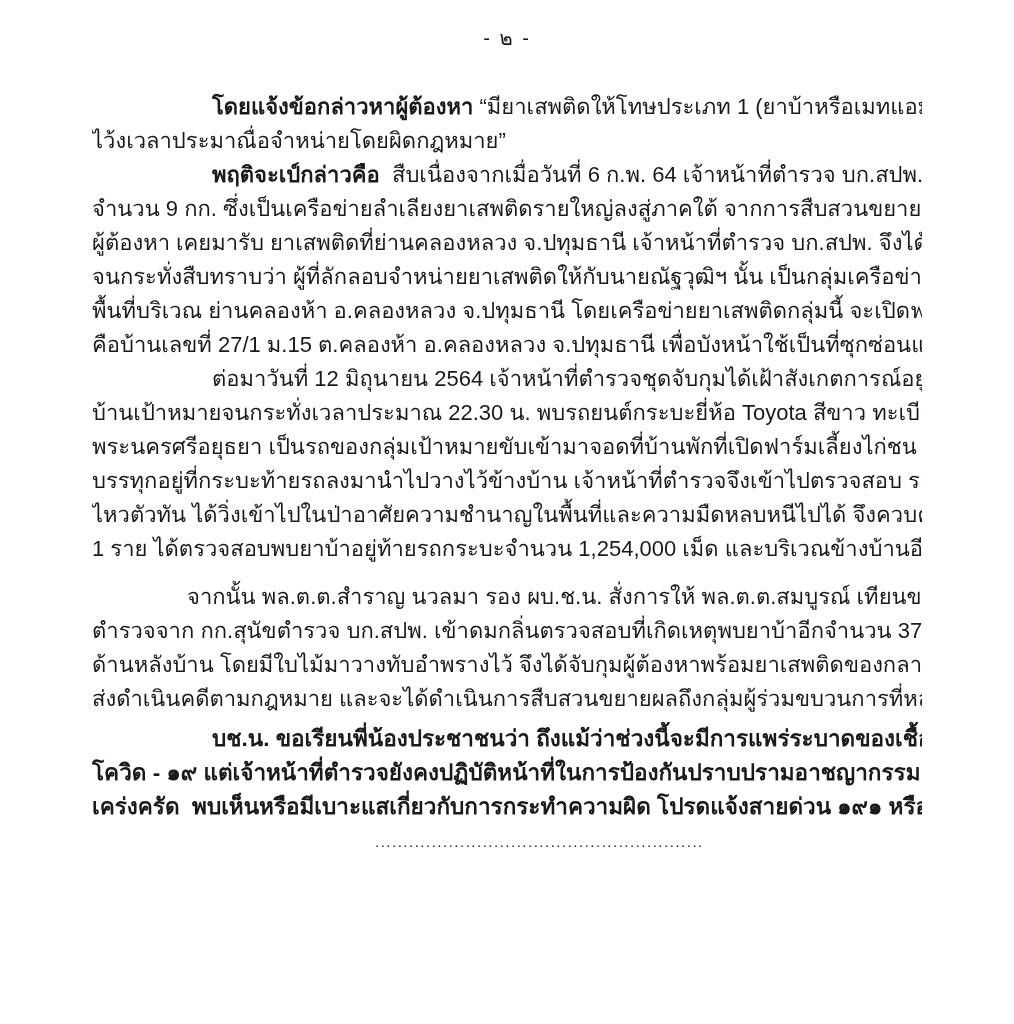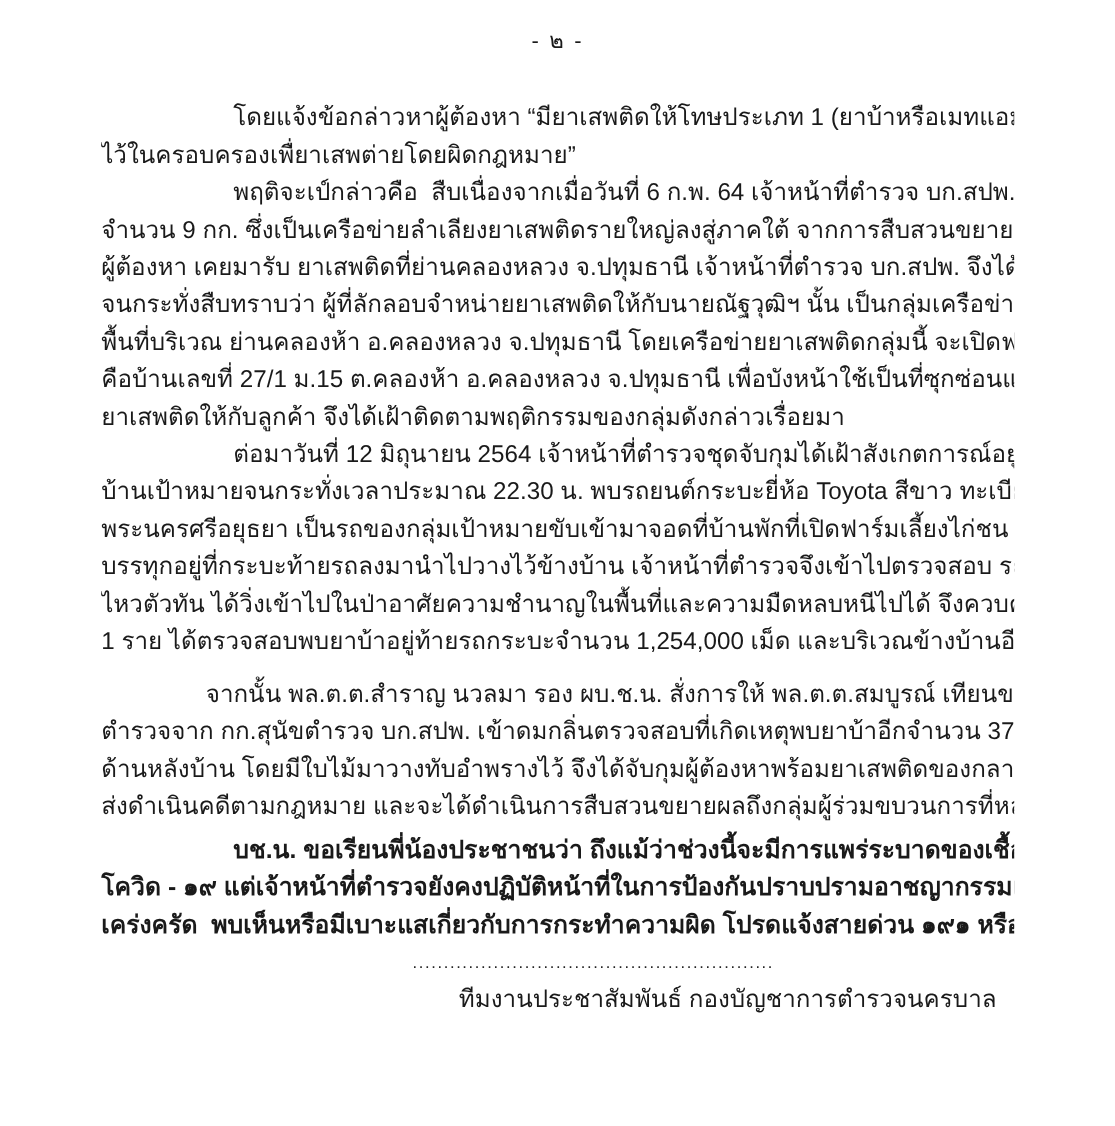--- a/index.html
+++ b/index.html
@@ -21,21 +21,21 @@
   }
   .content {
     margin:40px 92px 0 92px;
     font-size:22px;
     overflow:hidden;
   }
   .line {
     line-height:34px;
     white-space:pre;
   }
-  .b { font-weight:normal; }
+  .b { font-weight:bold; }
   .ind  { padding-left:120px; }
   .ind2 { padding-left:95px;  }
   .para-followup { margin-top:14px; }
   .para-closing  { margin-top:6px; font-weight:bold; font-size:22.5px; }
   .divider {
     margin-top:9px;
     padding-left:283px;
     font-size:15px;
     letter-spacing:1.5px;
     line-height:18px;
@@ -55,32 +55,31 @@
 <body>
 
 <div class="page">
 
   <div class="pageno">- ๒ -</div>
 
   <div class="content">
 
     <div>
       <div class="line ind"><span class="b">โดยแจ้งข้อกล่าวหาผู้ต้องหา</span><span> “มียาเสพติดให้โทษประเภท 1 (ยาบ้าหรือเมทแอมเฟตามีน)</span></div>
-      <div class="line">ไว้ในครอบครองเพื่ยาเสพต่ายโดยผิดกฎหมาย”</div>
+      <div class="line">ไว้งเวลาประมาณื่อจำหน่ายโดยผิดกฎหมาย”</div>
     </div>
 
 
     <div>
       <div class="line ind"><span class="b">พฤติจะเป์กล่าวคือ</span><span>  สืบเนื่องจากเมื่อวันที่ 6 ก.พ. 64 เจ้าหน้าที่ตำรวจ บก.สปพ. ได้ร่วมกันจับกุม</span></div>
       <div class="line">จำนวน 9 กก. ซึ่งเป็นเครือข่ายลำเลียงยาเสพติดรายใหญ่ลงสู่ภาคใต้ จากการสืบสวนขยายผลทราบว่านายณัฐวุฒิฯ</div>
       <div class="line">ผู้ต้องหา เคยมารับ ยาเสพติดที่ย่านคลองหลวง จ.ปทุมธานี เจ้าหน้าที่ตำรวจ บก.สปพ. จึงได้ทำการสืบสวนเรื่องมา</div>
       <div class="line">จนกระทั่งสืบทราบว่า ผู้ที่ลักลอบจำหน่ายยาเสพติดให้กับนายณัฐวุฒิฯ นั้น เป็นกลุ่มเครือข่ายยาเสพติดรายใหญ่ใน</div>
       <div class="line">พื้นที่บริเวณ ย่านคลองห้า อ.คลองหลวง จ.ปทุมธานี โดยเครือข่ายยาเสพติดกลุ่มนี้ จะเปิดฟาร์มเลี้ยงไก่ชนที่บ้าน</div>
       <div class="line">คือบ้านเลขที่ 27/1 ม.15 ต.คลองห้า อ.คลองหลวง จ.ปทุมธานี เพื่อบังหน้าใช้เป็นที่ซุกซ่อนและลักลอบจำหน่าย</div>
-      <div class="line">ยาเสพติดให้กับลูกค้า จึงได้เฝ้าติดตามพฤติกรรมของกลุ่มดังกล่าวเรื่อยมา</div>
     </div>
 
     <div>
       <div class="line ind">ต่อมาวันที่ 12 มิถุนายน 2564 เจ้าหน้าที่ตำรวจชุดจับกุมได้เฝ้าสังเกตการณ์อยู่บริเวณใกล้เคียงกับ</div>
       <div class="line">บ้านเป้าหมายจนกระทั่งเวลาประมาณ 22.30 น. พบรถยนต์กระบะยี่ห้อ Toyota สีขาว ทะเบียน บน-7955</div>
       <div class="line">พระนครศรีอยุธยา เป็นรถของกลุ่มเป้าหมายขับเข้ามาจอดที่บ้านพักที่เปิดฟาร์มเลี้ยงไก่ชน จากนั้นได้ยกกระสอบที่</div>
       <div class="line">บรรทุกอยู่ที่กระบะท้ายรถลงมานำไปวางไว้ข้างบ้าน เจ้าหน้าที่ตำรวจจึงเข้าไปตรวจสอบ ระหว่างนั้นผู้ต้องหา 2 คน</div>
       <div class="line">ไหวตัวทัน ได้วิ่งเข้าไปในป่าอาศัยความชำนาญในพื้นที่และความมืดหลบหนีไปได้ จึงควบคุมผู้ต้องหาที่เหลือไว้ได้</div>
       <div class="line">1 ราย ได้ตรวจสอบพบยาบ้าอยู่ท้ายรถกระบะจำนวน 1,254,000 เม็ด และบริเวณข้างบ้านอีกจำนวน 728,000 เม็ด</div>
     </div>
@@ -93,16 +92,15 @@
     </div>
 
     <div class="para-closing">
       <div class="line ind">บช.น. ขอเรียนพี่น้องประชาชนว่า ถึงแม้ว่าช่วงนี้จะมีการแพร่ระบาดของเชื้อไวรัส</div>
       <div class="line">โควิด - ๑๙ แต่เจ้าหน้าที่ตำรวจยังคงปฏิบัติหน้าที่ในการป้องกันปราบปรามอาชญากรรมและยาเสพติดอย่าง</div>
       <div class="line">เคร่งครัด  พบเห็นหรือมีเบาะแสเกี่ยวกับการกระทำความผิด โปรดแจ้งสายด่วน ๑๙๑ หรือสถานีตำรวจท้องที่</div>
     </div>
 
     <div class="divider">..........................................................</div>
 
-    <div class="signature">ทีมงานประชาสัมพันธ์ กองบัญชาการตำรวจนครบาล</div>
 
   </div>
 </div>
 
 </body></html>

